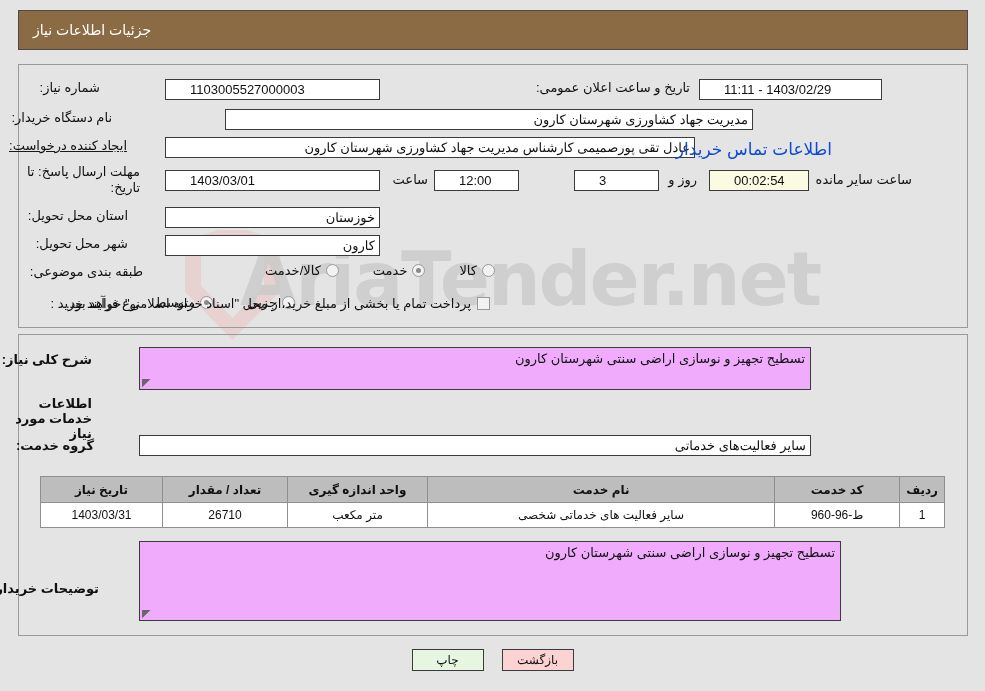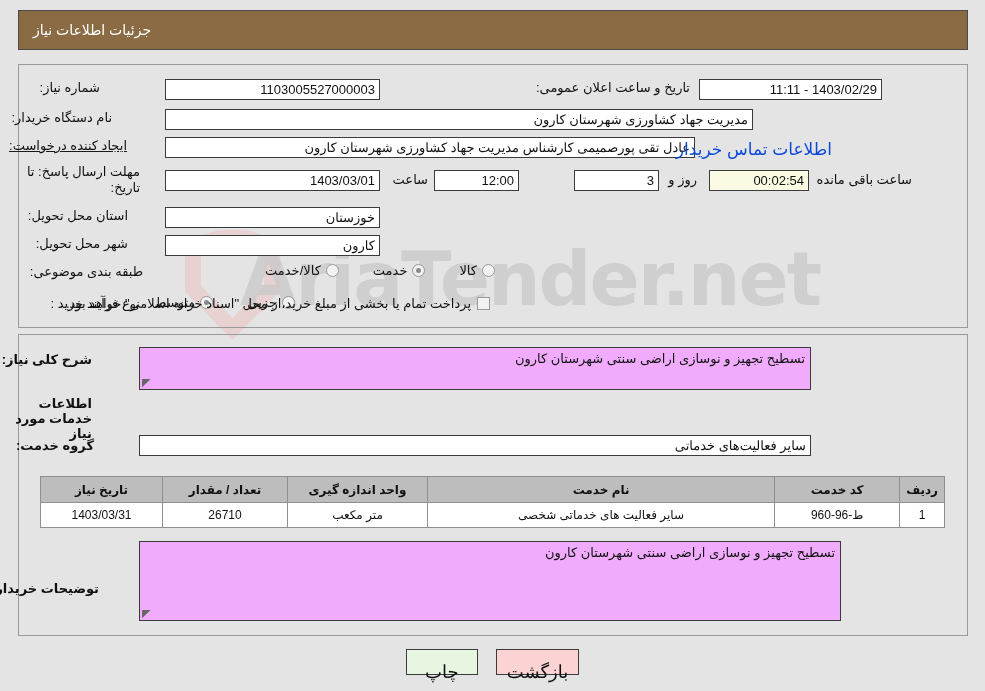--- a/index.html
+++ b/index.html
@@ -93,21 +93,21 @@
     background: #ffffff;
     height: 21px;
     line-height: 19px;
     font-size: 13px;
     padding: 0 4px;
     color: #111;
     overflow: hidden;
     white-space: nowrap;
     font-family: "Liberation Sans", sans-serif;
   }
-  .inp.center { text-align: right; padding-left: 24px; }
+  .inp.center { text-align: left; padding-left: 24px; }
   .inp.right { text-align: right; }
   .inp.yellow { background: #fbfbe4; }
   .link {
     color: #0b49d8;
     font-size: 17px;
     cursor: pointer;
     white-space: nowrap;
   }
   .unit { font-size: 13px; color:#111; white-space: nowrap; }
 
@@ -208,25 +208,25 @@
     width: 985px;
     display: flex;
     justify-content: center;
     gap: 18px;
     z-index: 4;
   }
   .btn {
     border: 1px solid #3b3b3b;
     height: 22px;
     min-width: 72px;
-    font-size: 18px;
+    font-size: 12px;
     line-height: 20px;
     text-align: center;
     cursor: pointer;
-    padding: 12px 10px;
+    padding: 0 10px;
     font-family: "Liberation Sans", sans-serif;
   }
   .btn.back { background: #fbd3d3; color: #111; }
   .btn.print { background: #e7f6e1; color: #111; }
 
   .bold { font-weight: bold; }
 </style>
 </head>
 <body>
 
@@ -252,21 +252,21 @@
   <span class="lbl">تاریخ و ساعت اعلان عمومی:</span>
 </div>
 <div class="row" style="right:103px; top:79px;">
   <div class="inp center" style="width:183px;">1403/02/29 - 11:11</div>
 </div>
 
 <div class="row" style="right:873px; top:110px;">
   <span class="lbl">نام دستگاه خریدار:</span>
 </div>
 <div class="row" style="right:232px; top:109px;">
-  <div class="inp right" style="width:588px;">مدیریت جهاد کشاورزی شهرستان کارون</div>
+  <div class="inp right" style="width:528px;">مدیریت جهاد کشاورزی شهرستان کارون</div>
 </div>
 
 <div class="row" style="right:858px; top:138px;text-decoration:underline;">
   <span class="lbl">ایجاد کننده درخواست:</span>
 </div>
 <div class="row" style="right:290px; top:137px;">
   <div class="inp right" style="width:530px;">عادل تقی پورصمیمی کارشناس مدیریت جهاد کشاورزی شهرستان کارون</div>
 </div>
 <div class="row" style="right:153px; top:139px;">
   <span class="link">اطلاعات تماس خریدار</span>
@@ -287,21 +287,21 @@
 <div class="row" style="right:326px; top:170px;">
   <div class="inp center" style="width:85px;">3</div>
 </div>
 <div class="row" style="right:288px; top:172px;">
   <span class="unit">روز و</span>
 </div>
 <div class="row" style="right:176px; top:170px;">
   <div class="inp center yellow" style="width:100px;">00:02:54</div>
 </div>
 <div class="row" style="right:73px; top:172px;">
-  <span class="unit">ساعت باقی مانده</span>
+  <span class="unit">ساعت سایر مانده</span>
 </div>
 
 <div class="row" style="right:857px; top:208px;">
   <span class="lbl">استان محل تحویل:</span>
 </div>
 <div class="row" style="right:605px; top:207px;">
   <div class="inp right" style="width:215px;">خوزستان</div>
 </div>
 
 <div class="row" style="right:857px; top:236px;">

